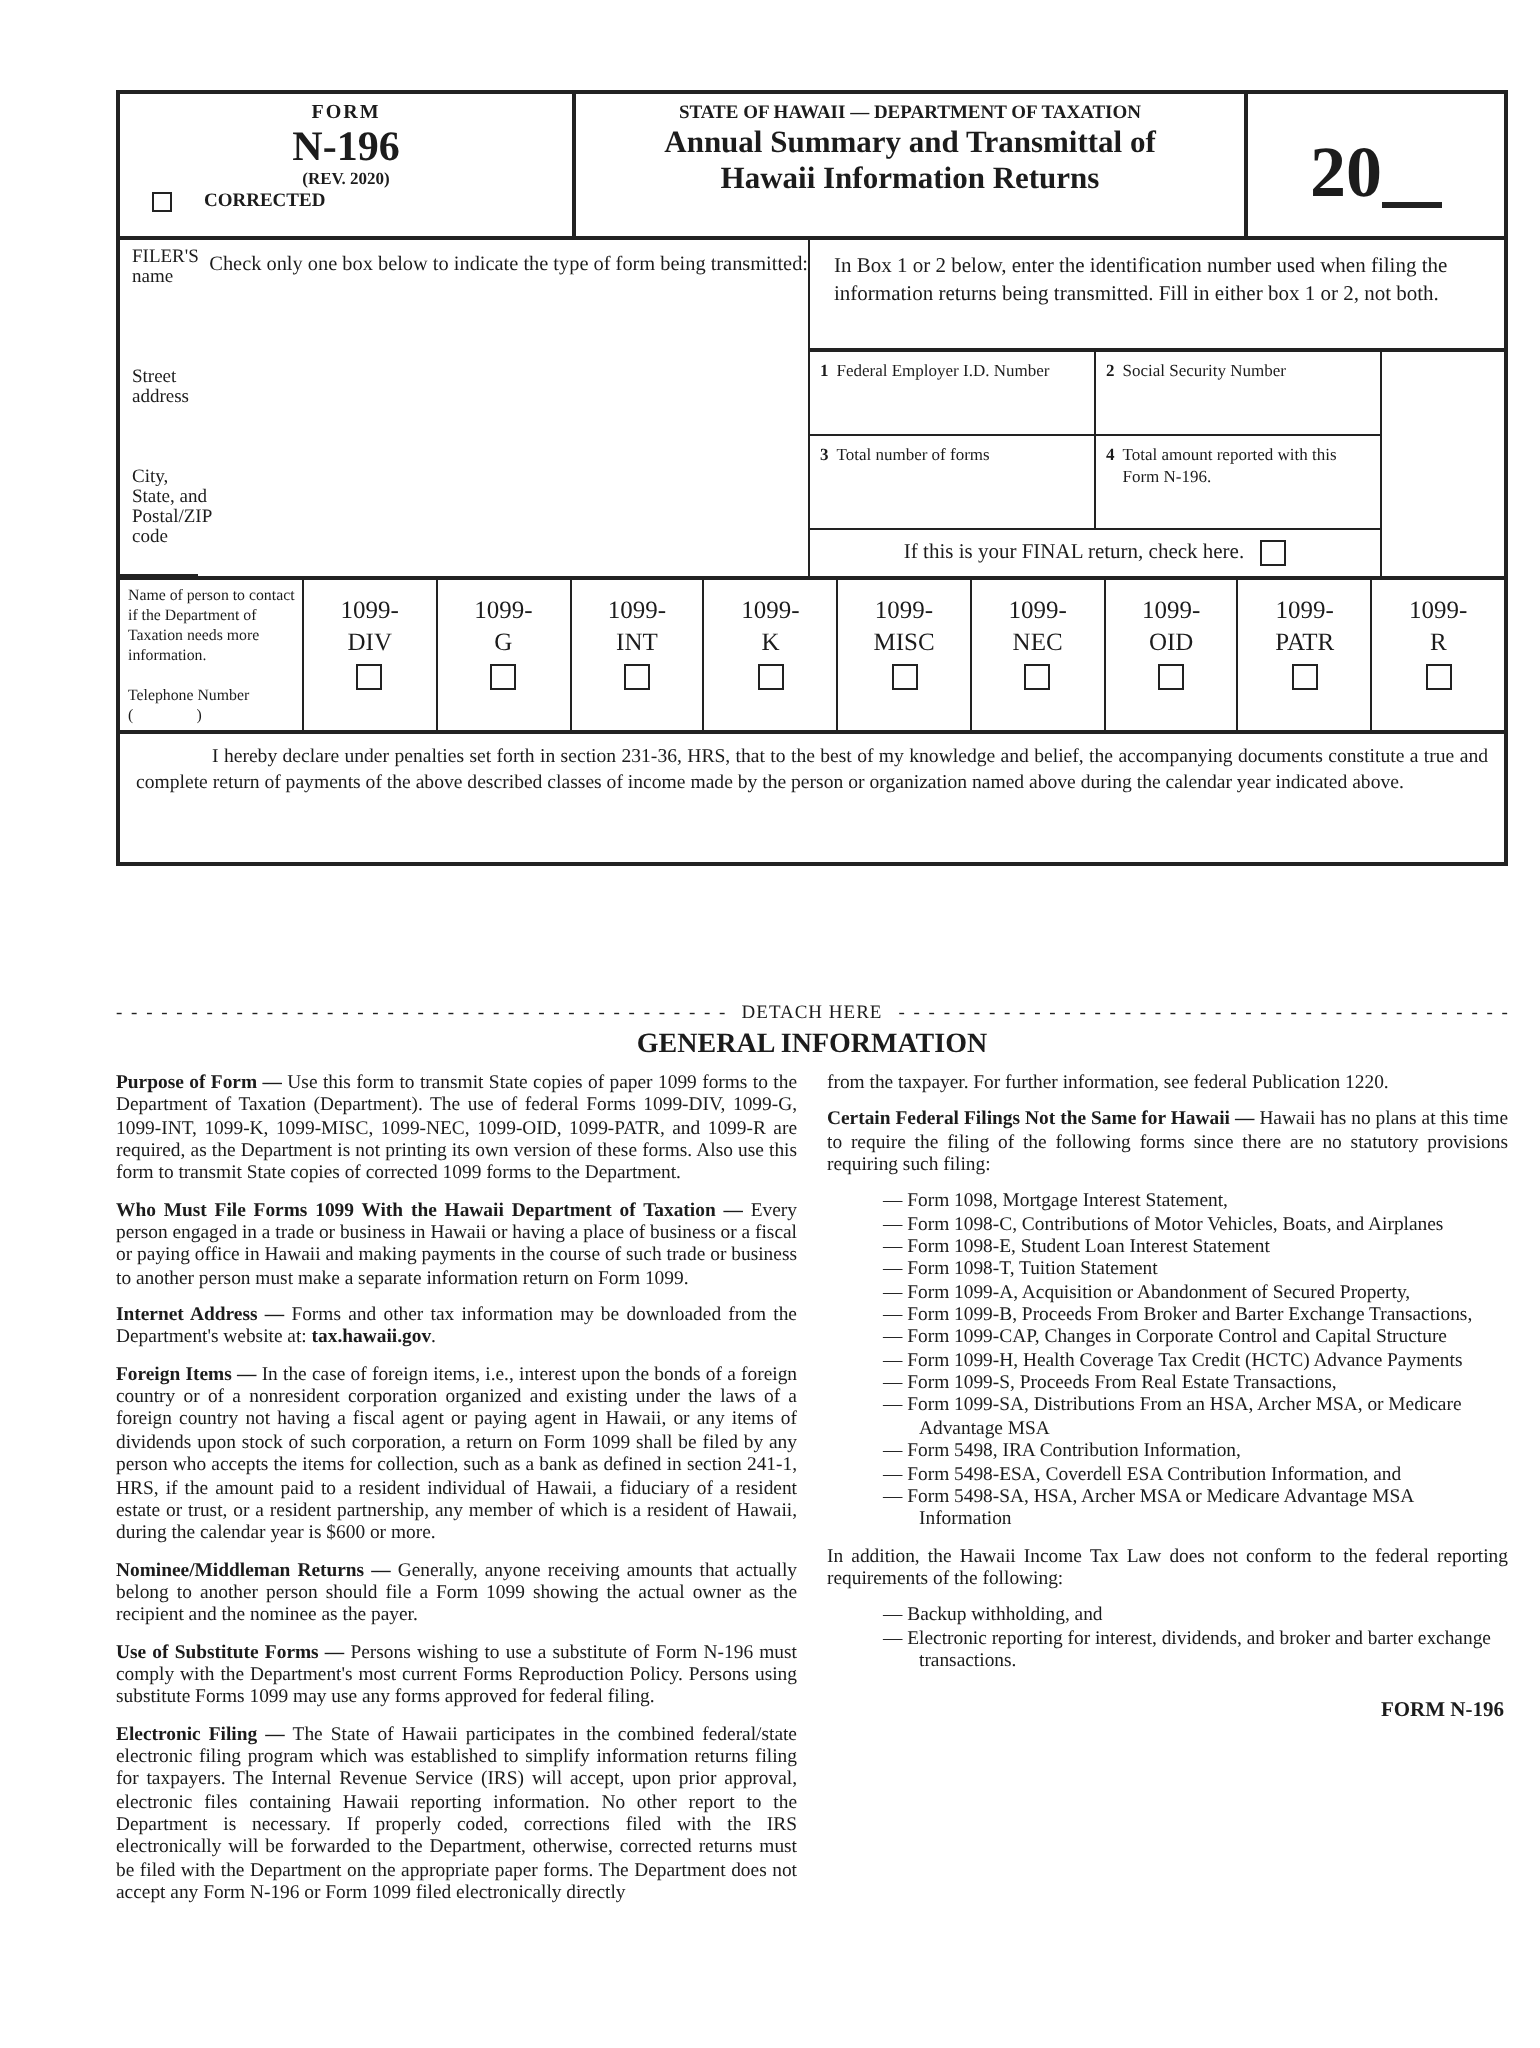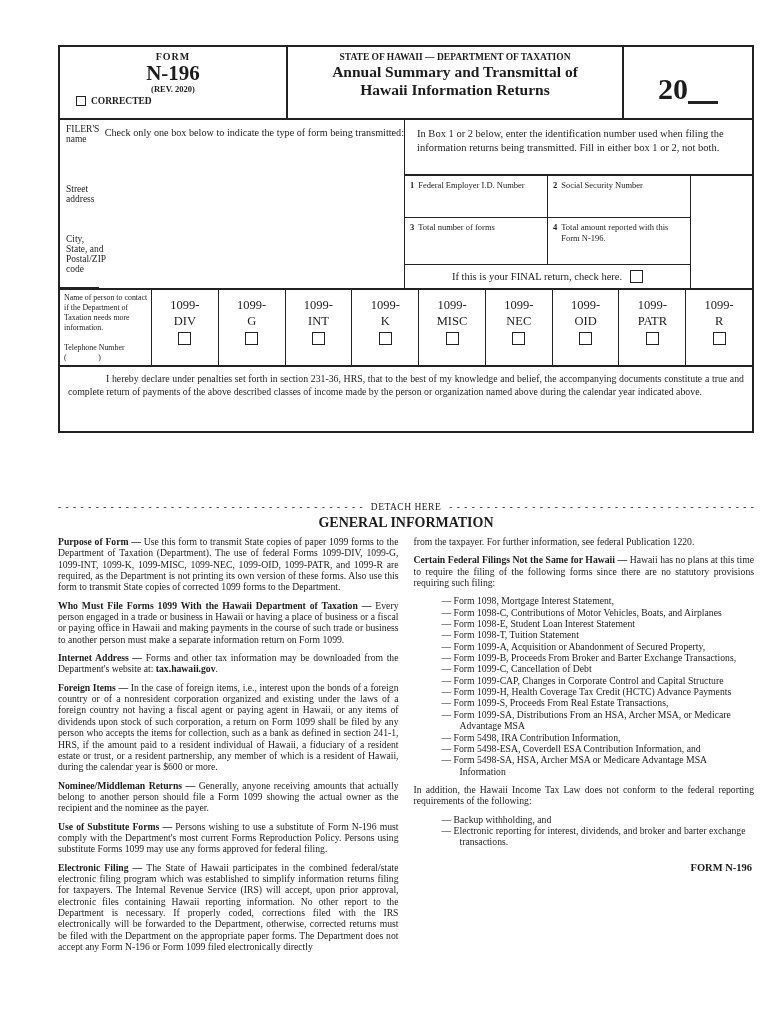--- a/index.html
+++ b/index.html
@@ -17,26 +17,26 @@
   .form-box {
     position:absolute; left:38px; top:45px; width:696px;
     border:2px solid #222;
     background:#fff;
   }
   .hdr { display:flex; border-bottom:2px solid #222; height:73px; }
   .h-left { width:228px; border-right:2px solid #222; text-align:center; padding-top:4px; }
   .form-word { font-size:10px; font-weight:bold; letter-spacing:1px; }
   .form-num  { font-size:21px; font-weight:bold; line-height:1.05; }
   .rev       { font-size:8.5px; font-weight:bold; }
-  .corrected-row { display:flex; align-items:center; gap:5px; padding-left:16px; margin-top:2px; font-size:9.5px; font-weight:bold; }
+  .corrected-row { display:flex; align-items:center; gap:16px; padding-left:16px; margin-top:2px; font-size:9.5px; font-weight:bold; }
   .h-center { flex:1; text-align:center; padding-top:5px; }
   .agency { font-size:9.5px; font-weight:bold; margin-bottom:1px; }
   .title-line { font-size:15.5px; font-weight:bold; line-height:1.15; }
   .h-right { width:130px; border-left:2px solid #222; display:flex; align-items:flex-end; justify-content:center; padding-bottom:14px; }
-  .year { font-size:30px; font-weight:bold; line-height:1; }
+  .year { font-size:36px; font-weight:bold; line-height:1; }
   .year-blank { display:inline-block; width:30px; height:24px; border-bottom:3px solid #222; }
 
   .cb { display:inline-block; width:13px; height:13px; border:1.5px solid #222; background:#fff; flex:none; }
   .cb.small { width:10px; height:10px; }
 
   
   .filer { display:flex; height:170px; border-bottom:2px solid #222; }
   .f-left { width:345px; border-right:1.5px solid #222; display:flex; flex-direction:row; }
   .addr { flex:1; position:relative; border-bottom:1.5px solid #222; font-size:9.5px; }
   .addr .lbl { position:absolute; left:6px; }
@@ -247,21 +247,20 @@
         <p class="gi-p">from the taxpayer.  For further information, see federal Publication 1220.</p>
         <p class="gi-p"><b>Certain Federal Filings Not the Same for Hawaii — </b><span>Hawaii has no plans at this time to require the filing of the following forms since there are no statutory provisions requiring such filing:</span></p>
 
         <div class="fi-list">
           <div class="fi">— Form 1098, Mortgage Interest Statement,</div>
           <div class="fi">— Form 1098-C, Contributions of Motor Vehicles, Boats, and Airplanes</div>
           <div class="fi">— Form 1098-E, Student Loan Interest Statement</div>
           <div class="fi">— Form 1098-T, Tuition Statement</div>
           <div class="fi">— Form 1099-A, Acquisition or Abandonment of Secured Property,</div>
           <div class="fi">— Form 1099-B, Proceeds From Broker and Barter Exchange Transactions,</div>
-          <div class="fi">— Form 1099-C, Cancellation of Debt</div>
           <div class="fi">— Form 1099-CAP, Changes in Corporate Control and Capital Structure</div>
           <div class="fi">— Form 1099-H, Health Coverage Tax Credit (HCTC) Advance Payments</div>
           <div class="fi">— Form 1099-S, Proceeds From Real Estate Transactions,</div>
           <div class="fi">— Form 1099-SA, Distributions From an HSA, Archer MSA, or Medicare Advantage MSA</div>
           <div class="fi">— Form 5498, IRA Contribution Information,</div>
           <div class="fi">— Form 5498-ESA, Coverdell ESA Contribution Information, and</div>
           <div class="fi">— Form 5498-SA, HSA, Archer MSA or Medicare Advantage MSA Information</div>
         </div>
 
         <p class="gi-p">In addition, the Hawaii Income Tax Law does not conform to the federal reporting requirements of the following:</p>

